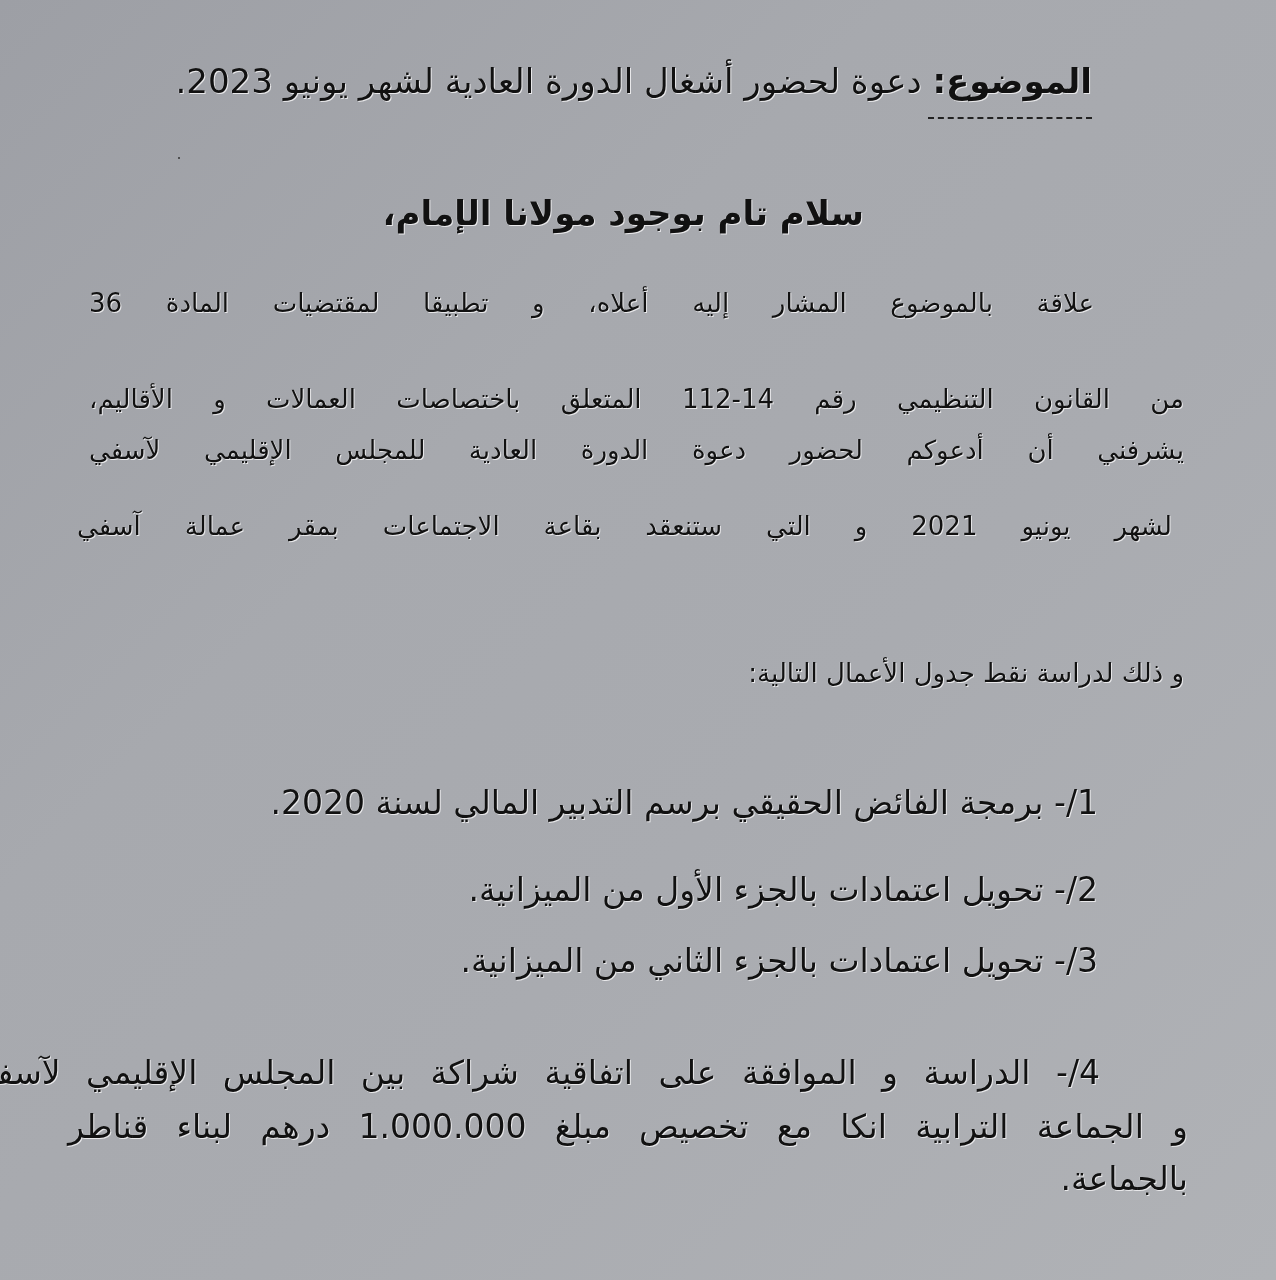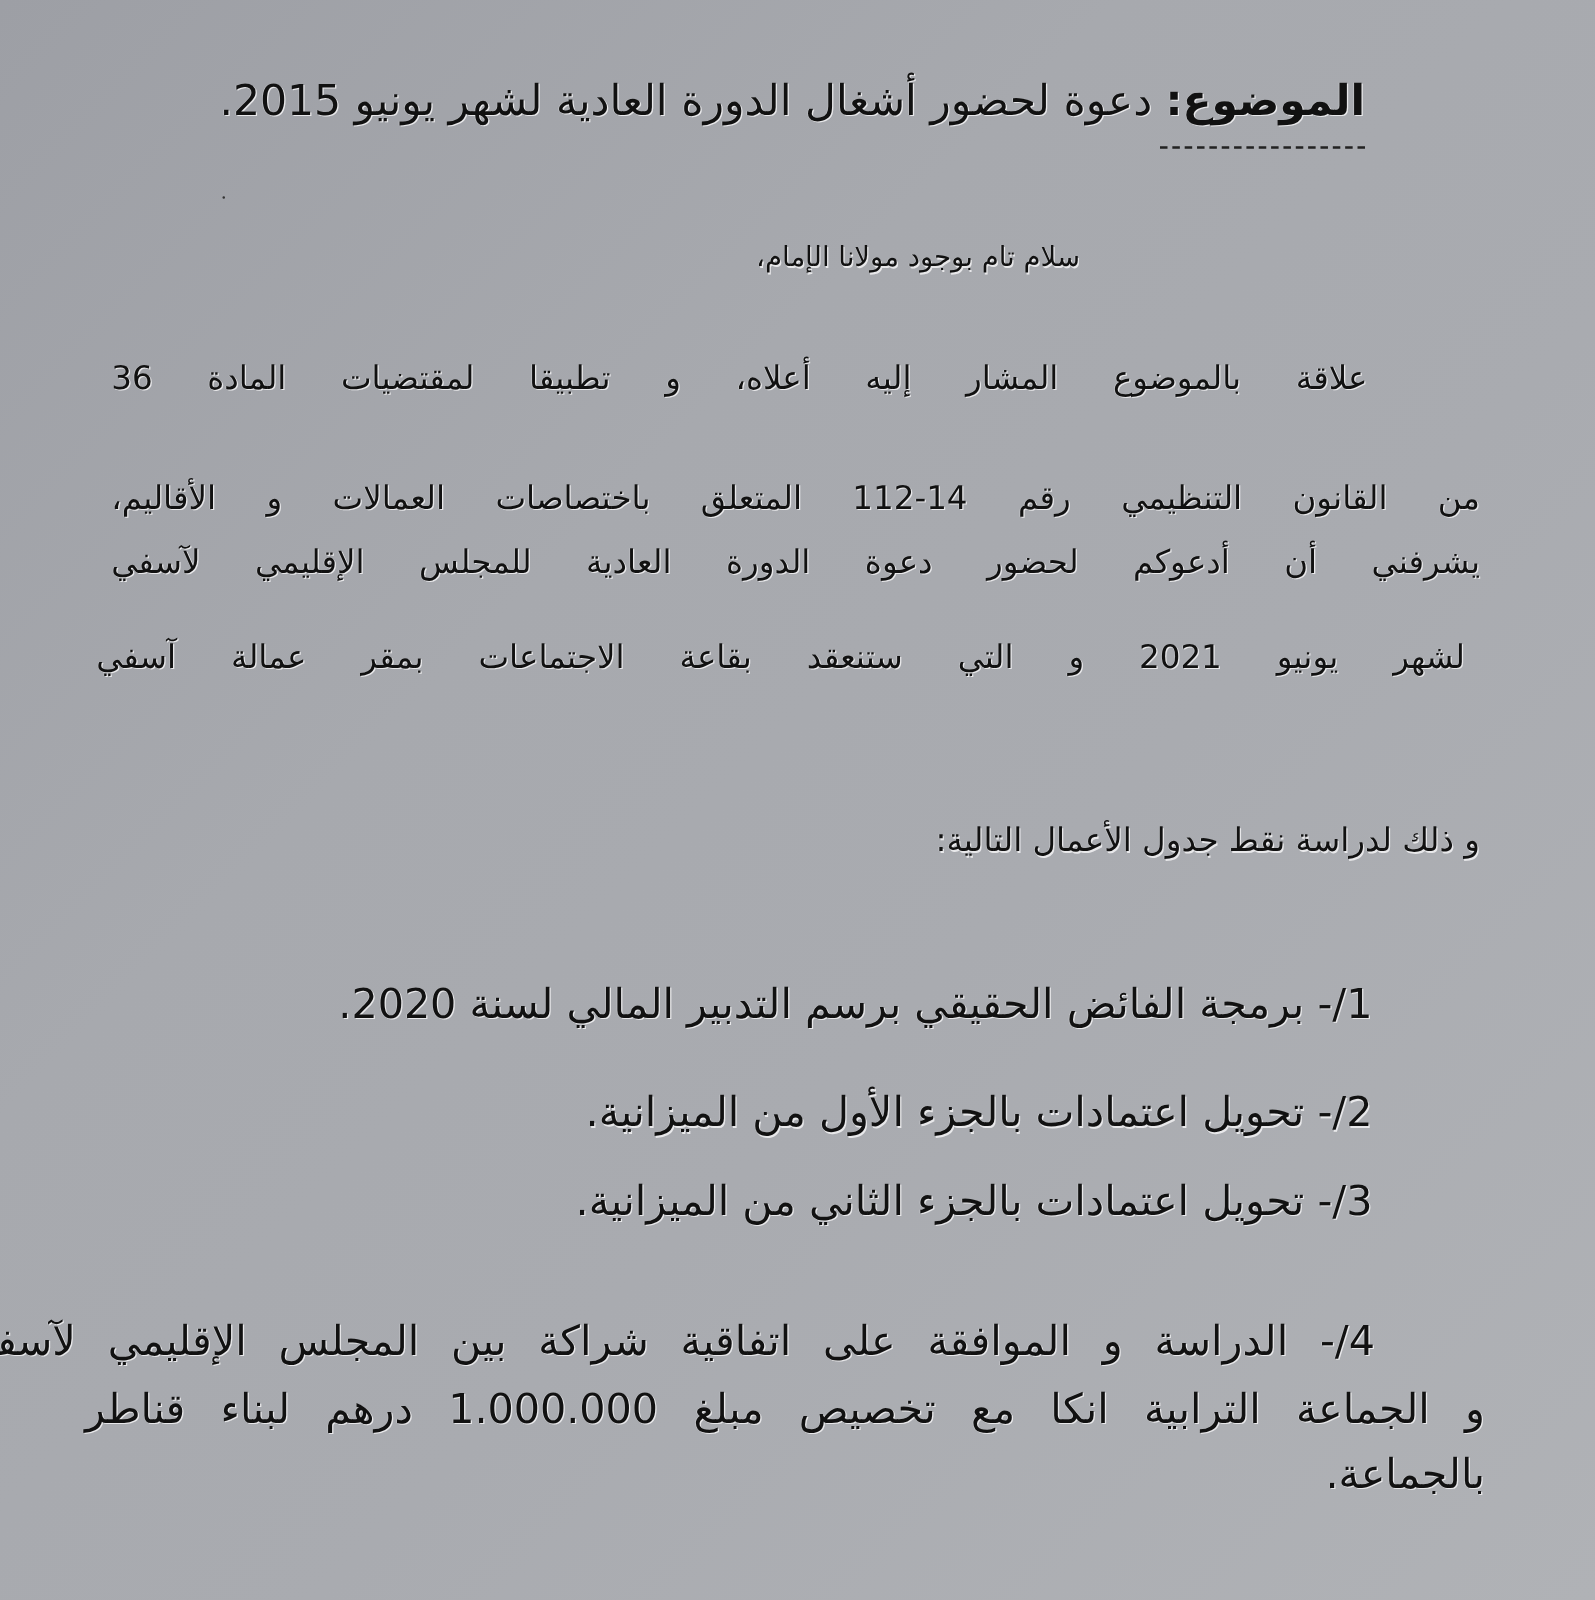--- a/index.html
+++ b/index.html
@@ -41,22 +41,22 @@
     content: "";
     position: absolute;
     right: 0;
     left: -4px;
     bottom: -18px;
     border-bottom: 2px dashed #222;
   }
   .salutation {
     top: 196px;
     right: 412px;
-    font-weight: normal;
-    font-size: 22px;
+    font-weight: bold;
+    font-size: 34px;
     letter-spacing: 1px;
     text-align: center;
   }
   .body-line {
     right: 92px;
     font-size: 26px;
   }
   .justify {
     display: inline-block;
     text-align: justify;
@@ -75,21 +75,21 @@
     border-radius: 50%;
   }
 </style>
 </head>
 <body>
 
 <div class="page">
 
   <div class="line subject">
     <span class="subject-label">الموضوع:</span>
-    <span>دعوة لحضور أشغال الدورة العادية لشهر يونيو 2015.</span>
+    <span>دعوة لحضور أشغال الدورة العادية لشهر يونيو 2023.</span>
   </div>
 
   <span class="faint-dot"></span>
 
   <div class="line salutation">سلام تام بوجود مولانا الإمام،</div>
 
   <div class="line body-line" style="top:290px; right:182px; width:1005px;">
     <span class="justify" style="width:1005px;">علاقة بالموضوع المشار إليه أعلاه، و تطبيقا لمقتضيات المادة 36</span>
   </div>
   <div class="line body-line" style="top:362px; right:92px; width:1095px;margin-top:24px;">

